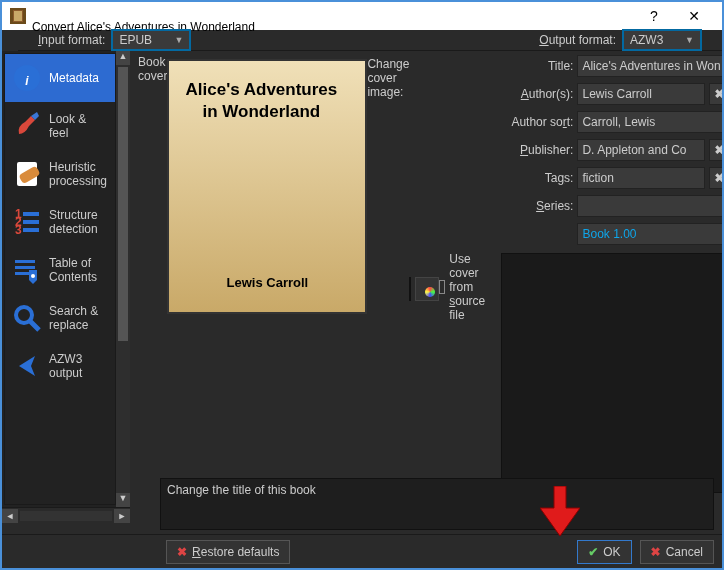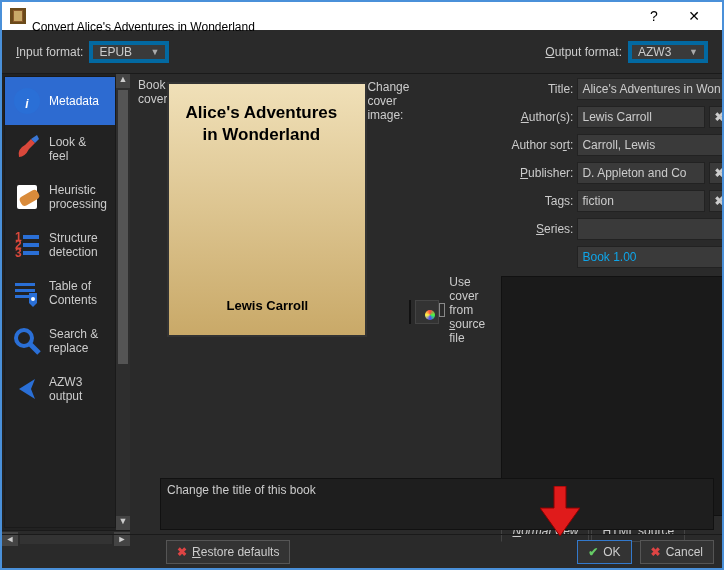--- a/index.html
+++ b/index.html
@@ -1,24 +1,24 @@
 <!DOCTYPE html>
 <html><head>
 <meta charset="utf-8">
 <style>
 * { box-sizing: border-box; margin: 0; padding: 0; font-family: "Segoe UI", Tahoma, sans-serif; font-size: 12px; }
 body { background: #2a2a2a; color: #ccc; width: 724px; height: 570px; border: 2px solid #4a90d9; position: relative; overflow: hidden;}
 .titlebar { height: 28px; background: #fff; color: #000; display: flex; align-items: center; padding: 0 8px; }
 .titlebar .ticon { width:16px; height:16px; background:#6b4a1a; margin-right:6px; display:flex; align-items:center; justify-content:center;}
 .titlebar .title { flex: 1; font-size: 12px; margin-top: 21px; }
 .titlebar .ctl { width: 40px; text-align: center; font-size: 14px; cursor: pointer; }
-.topbar { height: 44px; display: flex; align-items: center; padding: 0 14px; border-bottom: 1px solid #1a1a1a; }
+.topbar { height: 21px; display: flex; align-items: center; padding: 0 20px; border-bottom: 1px solid #1a1a1a; margin-left: 16px; }
 .label { color: #ccc; margin-right: 6px; }
 .u { text-decoration: underline; }
-.combo { background: #3a3a3a; border: 4px solid #0369a1; height: 22px; display: flex; align-items: center; padding: 0 6px; position: relative; min-width: 80px; }
+.combo { background: #3a3a3a; border: 2px solid #0369a1; height: 22px; display: flex; align-items: center; padding: 0 6px; position: relative; min-width: 80px; }
 .combo .arrow { margin-left: auto; font-size: 9px; color: #aaa; }
 .spacer { flex: 1; }
 .body { display: flex; height: calc(100% - 28px - 32px - 34px); }
 .sidebar { width: 140px; background: #222; display:flex; flex-direction:column; }
 .sidebar-inner { flex:1; overflow:hidden; border:1px solid #1a1a1a; margin:2px 0 2px 2px;}
 .side-item { display: flex; align-items: center; padding: 6px 8px; gap: 8px; cursor: pointer; height:48px;}
 .side-item.active { background: #2d6bd1; color: #fff; }
 .side-item .icn { width: 28px; height: 28px; display: flex; align-items: center; justify-content: center; flex-shrink:0;}
 .side-item .txt { font-size: 12px; line-height:1.2;}
 .hscroll { height: 16px; background: #2a2a2a; display:flex; align-items:center; border-top:1px solid #1a1a1a;}

